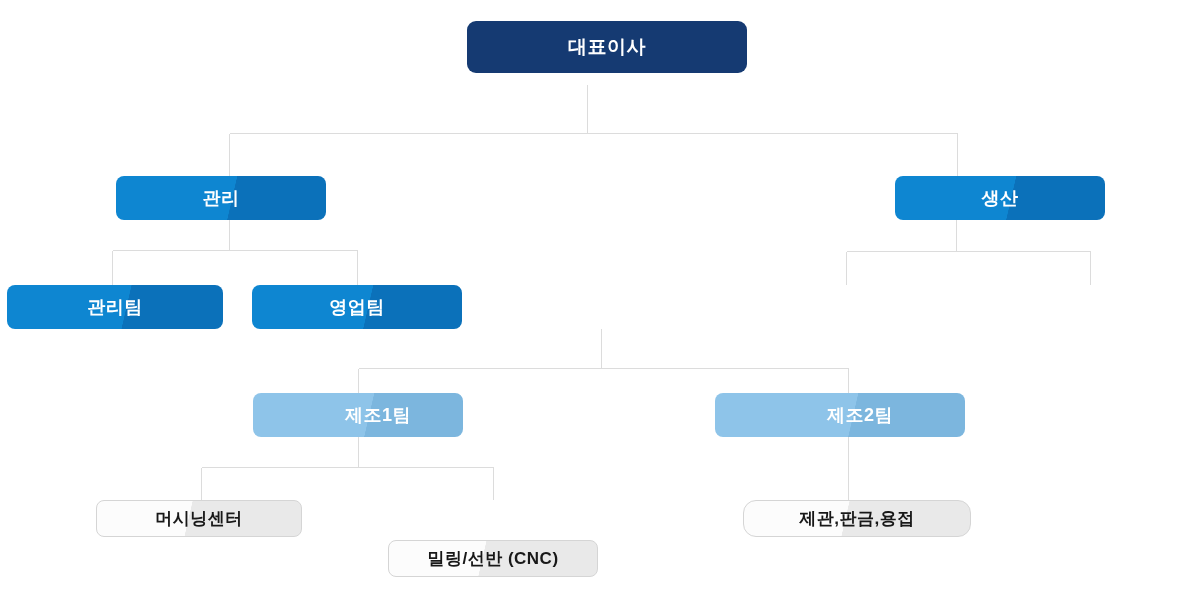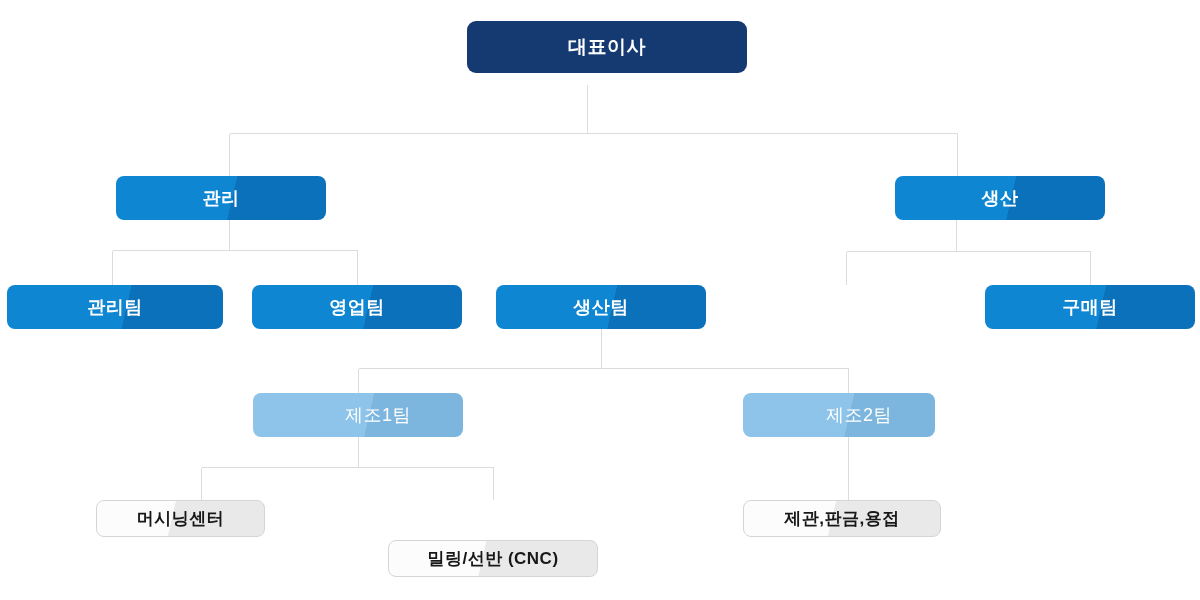--- a/index.html
+++ b/index.html
@@ -49,21 +49,21 @@
     color: #ffffff;
     font-size: 18px;
     font-weight: 700;
     border-radius: 8px;
   }
   
   .n-lightblue {
     background: linear-gradient(103deg, #8ec4e9 0%, #8ec4e9 55%, #7cb6de 55.2%, #7cb6de 100%);
     color: #ffffff;
     font-size: 18px;
-    font-weight: 400;
+    font-weight: 700;
     border-radius: 8px;
     padding-left: 40px;
   }
   
   .n-gray {
     background: linear-gradient(103deg, #fcfcfc 0%, #fcfcfc 45%, #e9e9e9 45.2%, #e9e9e9 100%);
     color: #181818;
     font-size: 17px;
     font-weight: 600;
     border: 1px solid #d5d5d5;
@@ -92,23 +92,21 @@
     </g>
   </svg>
 
   <div class="node n-l1" style="left:467px; top:21px; width:280px; height:52px;">대표이사</div>
 
   <div class="node n-blue" style="left:116px; top:176px; width:210px; height:44px;">관리</div>
   <div class="node n-blue" style="left:851px; top:176px; width:210px; height:44px;margin-left:44px;">생산</div>
 
   <div class="node n-blue" style="left:7px; top:285px; width:216px; height:44px;">관리팀</div>
   <div class="node n-blue" style="left:252px; top:285px; width:210px; height:44px;">영업팀</div>
-  <div class="node n-blue" style="left:496px; top:285px; width:210px; height:44px;">생산팀</div>
-  <div class="node n-blue" style="left:985px; top:285px; width:210px; height:44px;">구매팀</div>
 
   <div class="node n-lightblue" style="left:253px; top:393px; width:210px; height:44px;">제조1팀</div>
-  <div class="node n-lightblue" style="left:743px; top:393px; width:192px; height:44px;">제조2팀</div>
+  <div class="node n-lightblue" style="left:715px; top:393px; width:250px; height:44px;">제조2팀</div>
 
-  <div class="node n-gray" style="left:96px; top:500px; width:169px; height:37px;">머시닝센터</div>
+  <div class="node n-gray" style="left:96px; top:500px; width:206px; height:37px;">머시닝센터</div>
   <div class="node n-gray" style="left:388px; top:500px; width:210px; height:37px;margin-top:40px;">밀링/선반 (CNC)</div>
-  <div class="node n-gray" style="left:743px; top:500px; width:198px; height:37px;">제관,판금,용접</div>
+  <div class="node n-gray" style="left:743px; top:500px; width:228px; height:37px;border-radius:13px;">제관,판금,용접</div>
 
 </div>
 
 </body></html>

